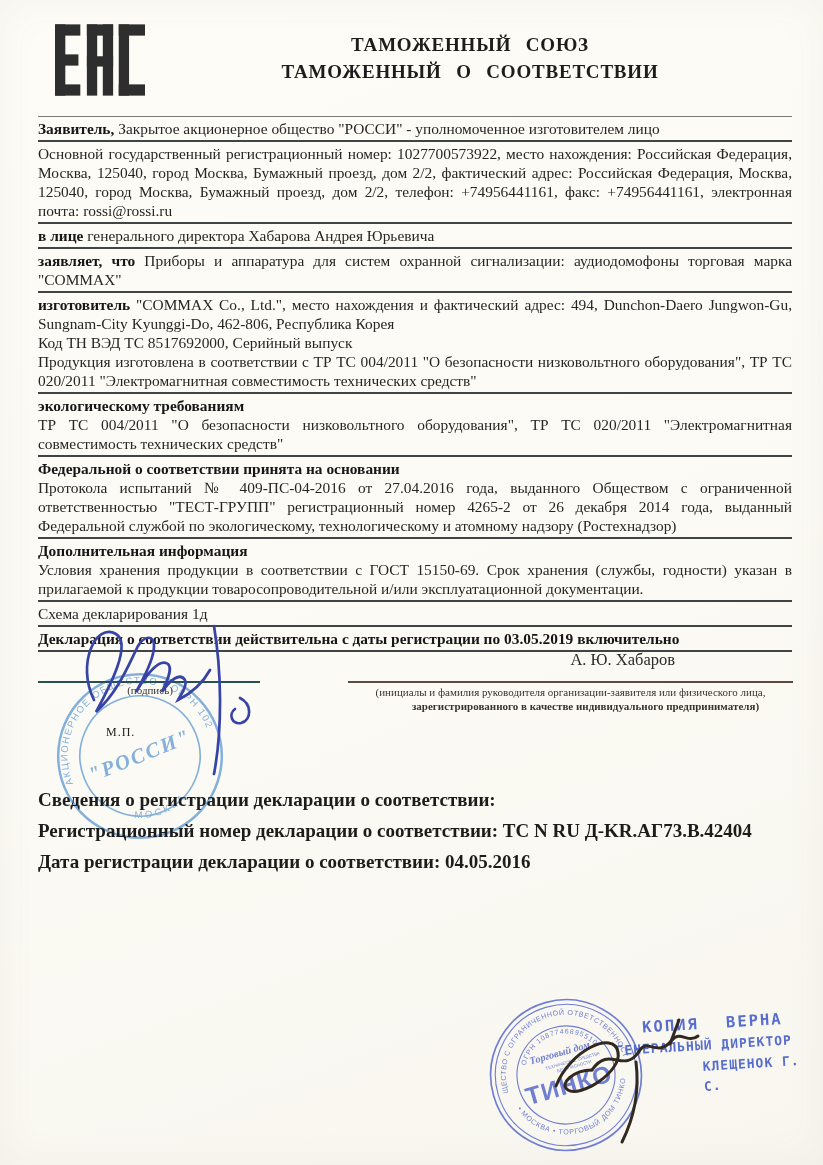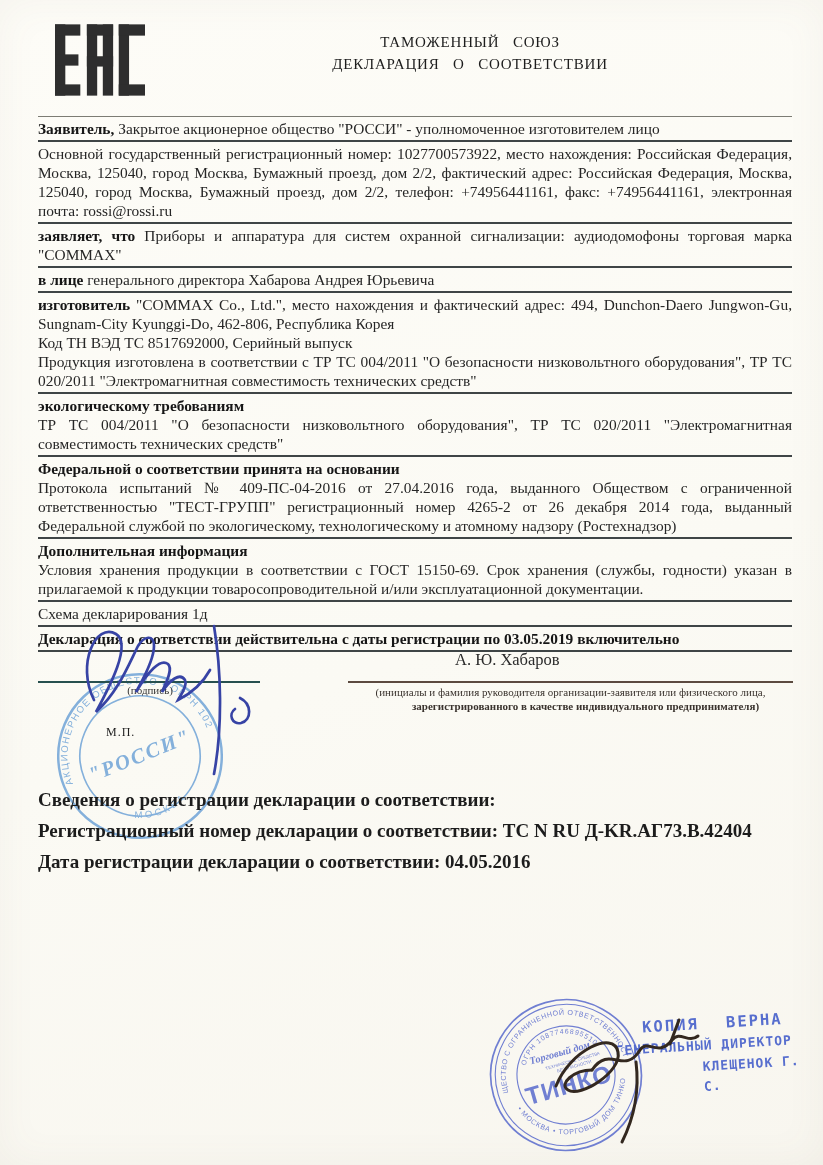--- a/index.html
+++ b/index.html
@@ -7,39 +7,39 @@
     position:relative; width:823px; height:1165px; margin:0 auto;
     background:linear-gradient(160deg,#fdfcf7 0%, #fbfaf4 55%, #f8f6ef 100%);
     font-family:"Liberation Serif", serif; color:#262626; overflow:hidden;
     box-shadow:inset 0 0 40px rgba(120,110,80,.06);
   }
   .sr{position:absolute;width:1px;height:1px;overflow:hidden;clip:rect(0 0 0 0);white-space:nowrap;}
 
   
   .eac-logo{position:absolute;left:55px;top:21px;width:90px;height:78px;}
   .title{position:absolute;left:117px;top:34px;width:706px;text-align:center;
-         font-weight:normal;font-size:15px;letter-spacing:.8px;word-spacing:9px;color:#1d1d1d;}
+         font-weight:bold;font-size:19px;letter-spacing:.8px;word-spacing:9px;color:#1d1d1d;}
   .title .t2{margin-top:5px;}
 
   
   .body{position:absolute;left:38px;top:116px;width:754px;
         font-size:15.4px;line-height:19px;border-top:1.5px solid #7c7c74;}
   .row{border-bottom:2px solid #3f4546;padding:2px 0 2px;}
   .row p{margin:0;}
   .just{text-align:justify;}
   b{color:#161616;}
   .mt{margin-top:4px;}
 
   
   .absline{position:absolute;border-top:2px solid #3a4443;height:0;}
   .sig-line-left{left:38px;top:681px;width:222px;border-top-color:#27504f;}
   .sig-line-right{left:348px;top:681px;width:445px;border-top-color:#5c4a40;}
   .sig-caption{position:absolute;font-size:11px;color:#343434;text-align:center;}
   .cap-podpis{left:70px;top:684px;width:160px;}
-  .name-head{position:absolute;left:455px;top:650px;width:220px;text-align:left;
+  .name-head{position:absolute;left:455px;top:650px;width:220px;text-align:right;
              font-size:16.5px;color:#2b2b2b;}
   .cap-head1{left:348px;top:686px;width:445px;color:#3a332e;}
   .cap-head2{left:363px;top:700px;width:445px;color:#3a332e;font-weight:bold;}
   .mp{position:absolute;left:106px;top:725px;font-size:12px;color:#1f1f1f;letter-spacing:1px;}
 
   .rossi-stamp{position:absolute;left:52px;top:668px;width:176px;height:176px;
                transform:rotate(-22deg);opacity:.82;z-index:0;}
   .hab-sig{position:absolute;left:64px;top:598px;width:205px;height:185px;z-index:2;}
 
   
@@ -79,38 +79,38 @@
         <rect x="68" y="1" width="11" height="76"></rect>
           <rect x="68" y="1" width="28" height="12"></rect>
         <rect x="68" y="65" width="28" height="12"></rect>
       </g>
     </svg>
     <span class="sr">ЕАС</span>
   </div>
 
   <div class="title">
     <div class="t1">ТАМОЖЕННЫЙ СОЮЗ</div>
-    <div class="t2">ДЕКЛАРАЦИЯ О СООТВЕТСТВИИ</div>
+    <div class="t2">ТАМОЖЕННЫЙ О СООТВЕТСТВИИ</div>
   </div>
 
   <div class="body">
     <div class="row">
       <p><b>Заявитель,</b>
          <span>Закрытое акционерное общество "РОССИ" - уполномоченное изготовителем лицо</span></p>
     </div>
     <div class="row">
       <p class="just">Основной государственный регистрационный номер: 1027700573922, место нахождения: Российская Федерация, Москва, 125040, город Москва, Бумажный проезд, дом 2/2, фактический адрес: Российская Федерация, Москва, 125040, город Москва, Бумажный проезд, дом 2/2, телефон: +74956441161, факс: +74956441161, электронная почта: rossi@rossi.ru</p>
     </div>
     <div class="row">
+      <p><b>в лице</b>
+         <span>генерального директора Хабарова Андрея Юрьевича</span></p>
+    </div>
+    <div class="row">
       <p class="just"><b>заявляет, что</b>
          <span>Приборы и аппаратура для систем охранной сигнализации: аудиодомофоны торговая марка "COMMAX"</span></p>
-    </div>
-    <div class="row">
-      <p><b>в лице</b>
-         <span>генерального директора Хабарова Андрея Юрьевича</span></p>
     </div>
     <div class="row">
       <p class="just"><b>изготовитель</b>
          <span>"COMMAX Co., Ltd.", место нахождения и фактический адрес: 494, Dunchon-Daero Jungwon-Gu, Sungnam-City Kyunggi-Do, 462-806, Республика Корея</span></p>
       <p>Код ТН ВЭД ТС 8517692000, Серийный выпуск</p>
       <p class="just">Продукция изготовлена в соответствии с ТР ТС 004/2011 "О безопасности низковольтного оборудования", ТР ТС 020/2011 "Электромагнитная совместимость технических средств"</p>
     </div>
     <div class="row">
       <p><b>экологическому требованиям</b></p>
       <p class="just">ТР ТС 004/2011 "О безопасности низковольтного оборудования", ТР ТС 020/2011 "Электромагнитная совместимость технических средств"</p>

